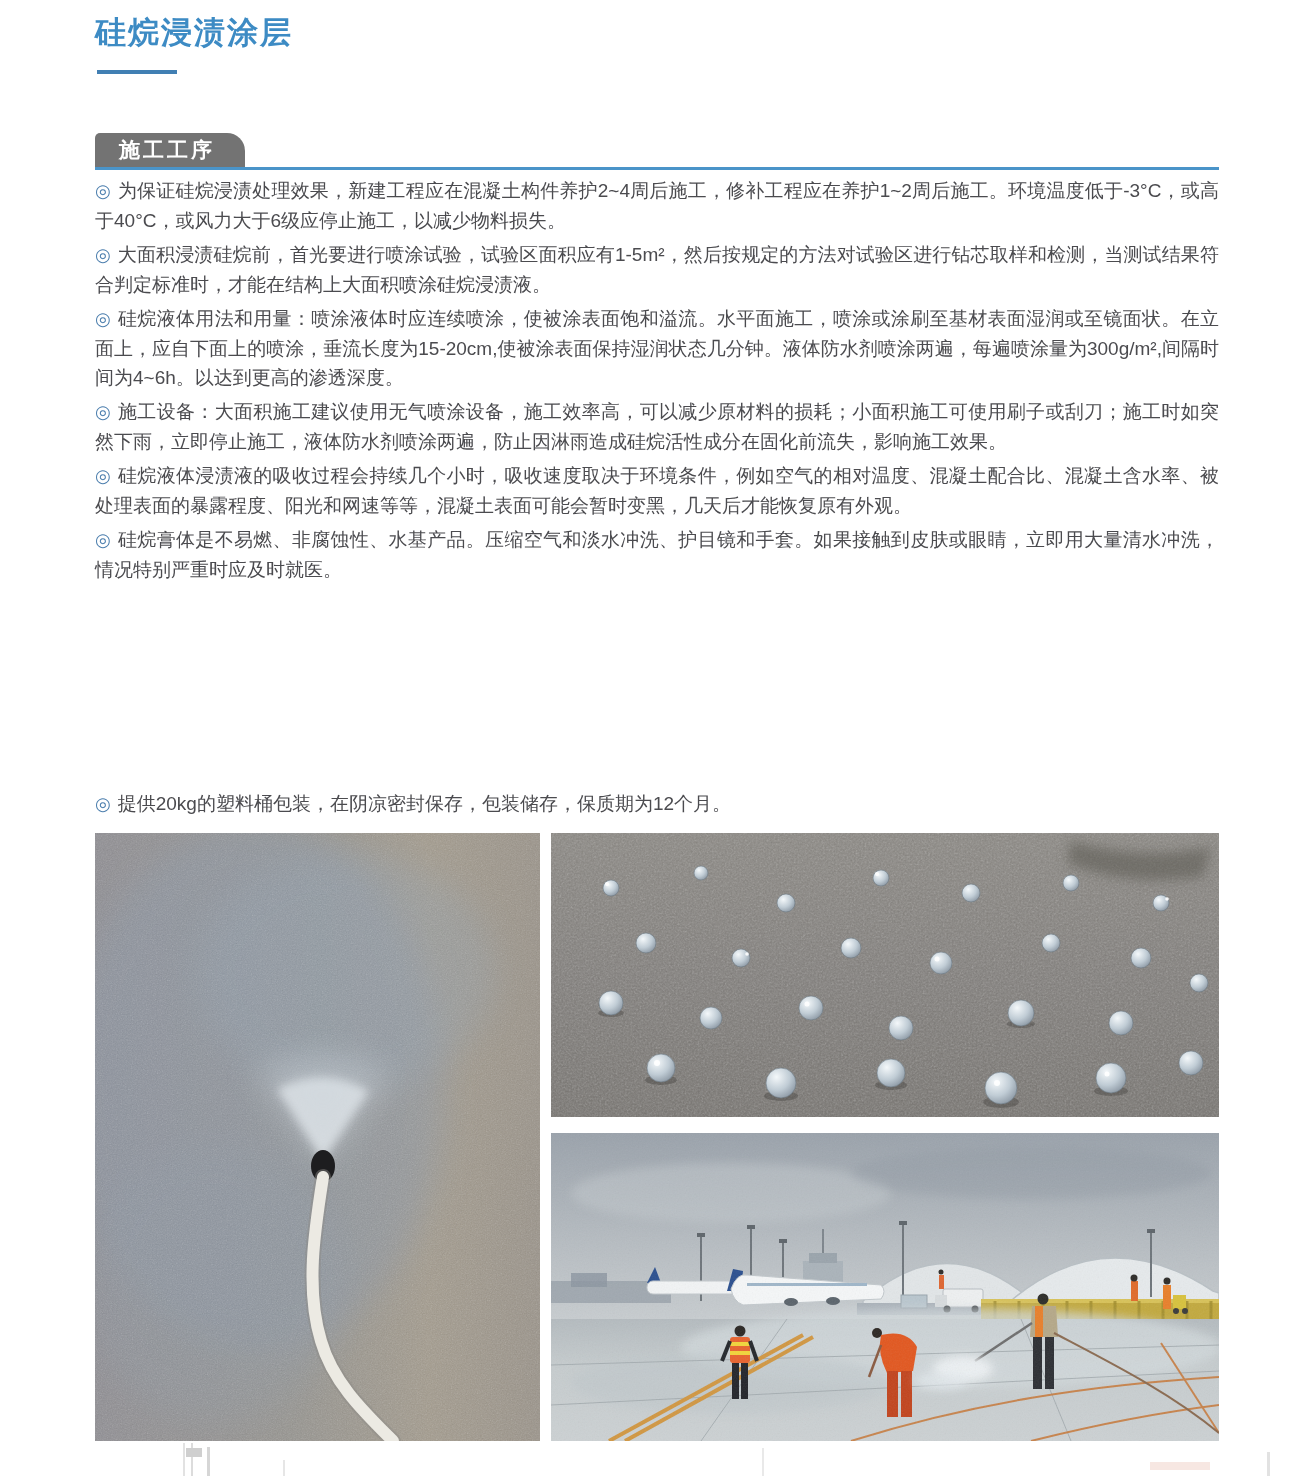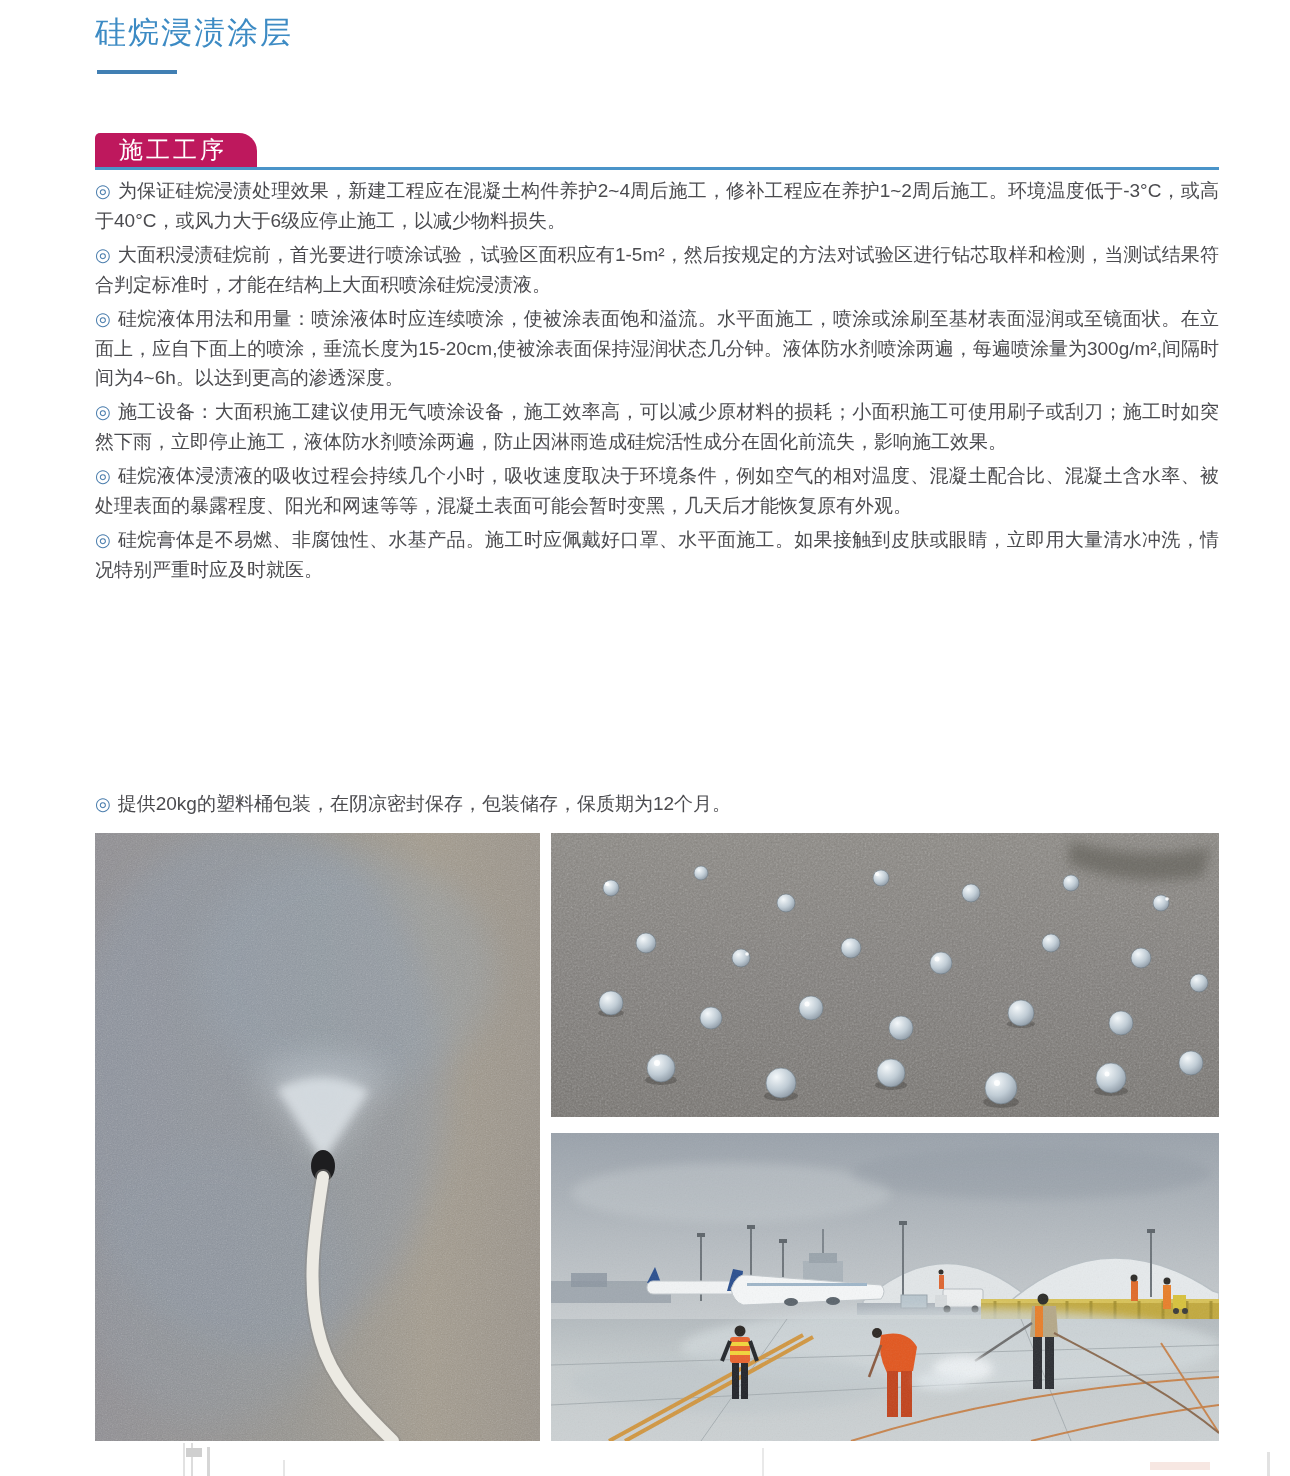--- a/index.html
+++ b/index.html
@@ -1,24 +1,24 @@
 <!DOCTYPE html>
 <html><head>
 <meta charset="utf-8">
 <style>
   html,body{margin:0;padding:0;background:#ffffff;}
   #page{position:relative;width:1290px;height:1476px;background:#ffffff;overflow:hidden;
         font-family:"Liberation Sans","DejaVu Sans",sans-serif;}
   
-  #page-title{position:absolute;left:95px;top:12px;margin:0;font-size:31px;font-weight:normal;
+  #page-title{position:absolute;left:95px;top:12px;margin:0;font-size:31px;font-weight:bold;
               color:#3d8bc4;letter-spacing:2px;}
   #title-rule{position:absolute;left:97px;top:70px;width:80px;height:4px;background:#417fb3;}
   
   .section-head{position:absolute;left:95px;width:1124px;border-bottom:3px solid #4a94c9;height:34px;}
-  .badge{display:inline-block;background:#be185d;color:#ffffff;font-weight:normal;font-size:24px;
+  .badge{display:inline-block;background:#737373;color:#ffffff;font-weight:bold;font-size:21px;
          line-height:34px;padding:0 30px 0 24px;border-radius:5px 18px 0 0;letter-spacing:3px;}
   #section-head-1{top:133px;}
   #section-head-2{top:752px;}
   
   .textcol{position:absolute;left:95px;width:1124px;}
   #textcol-1{top:176px;}
   #textcol-2{top:789px;}
   .para{margin:0 0 5px 0;font-size:19px;line-height:29px;color:#4b4b4f;text-align:justify;}
   .bullet{color:#4d7fae;margin-right:7px;font-size:18px;}
   
@@ -43,21 +43,21 @@
       <span>施工工序</span>
     </span>
   </div>
 
   <div class="textcol" id="textcol-1">
     <p class="para"><span class="bullet">◎</span><span>为保证硅烷浸渍处理效果，新建工程应在混凝土构件养护2~4周后施工，修补工程应在养护1~2周后施工。环境温度低于-3°C，或高于40°C，或风力大于6级应停止施工，以减少物料损失。</span></p>
     <p class="para"><span class="bullet">◎</span><span>大面积浸渍硅烷前，首光要进行喷涂试验，试验区面积应有1-5m²，然后按规定的方法对试验区进行钻芯取样和检测，当测试结果符合判定标准时，才能在结构上大面积喷涂硅烷浸渍液。</span></p>
     <p class="para"><span class="bullet">◎</span><span>硅烷液体用法和用量：喷涂液体时应连续喷涂，使被涂表面饱和溢流。水平面施工，喷涂或涂刷至基材表面湿润或至镜面状。在立面上，应自下面上的喷涂，垂流长度为15-20cm,使被涂表面保持湿润状态几分钟。液体防水剂喷涂两遍，每遍喷涂量为300g/m²,间隔时间为4~6h。以达到更高的渗透深度。</span></p>
     <p class="para"><span class="bullet">◎</span><span>施工设备：大面积施工建议使用无气喷涂设备，施工效率高，可以减少原材料的损耗；小面积施工可使用刷子或刮刀；施工时如突然下雨，立即停止施工，液体防水剂喷涂两遍，防止因淋雨造成硅烷活性成分在固化前流失，影响施工效果。</span></p>
     <p class="para"><span class="bullet">◎</span><span>硅烷液体浸渍液的吸收过程会持续几个小时，吸收速度取决于环境条件，例如空气的相对温度、混凝土配合比、混凝土含水率、被处理表面的暴露程度、阳光和网速等等，混凝土表面可能会暂时变黑，几天后才能恢复原有外观。</span></p>
-    <p class="para"><span class="bullet">◎</span><span>硅烷膏体是不易燃、非腐蚀性、水基产品。施工时应佩戴好口罩、水平面施工。如果接触到皮肤或眼睛，立即用大量清水冲洗，情况特别严重时应及时就医。</span></p>
+    <p class="para"><span class="bullet">◎</span><span>硅烷膏体是不易燃、非腐蚀性、水基产品。压缩空气和淡水冲洗、护目镜和手套。如果接触到皮肤或眼睛，立即用大量清水冲洗，情况特别严重时应及时就医。</span></p>
   </div>
 
 
   <div class="textcol" id="textcol-2">
     <p class="para"><span class="bullet">◎</span><span>提供20kg的塑料桶包装，在阴凉密封保存，包装储存，保质期为12个月。</span></p>
   </div>
 
   <div class="photo" id="photo-1">
     <svg viewBox="0 0 445 608" preserveAspectRatio="none">
       <defs>

